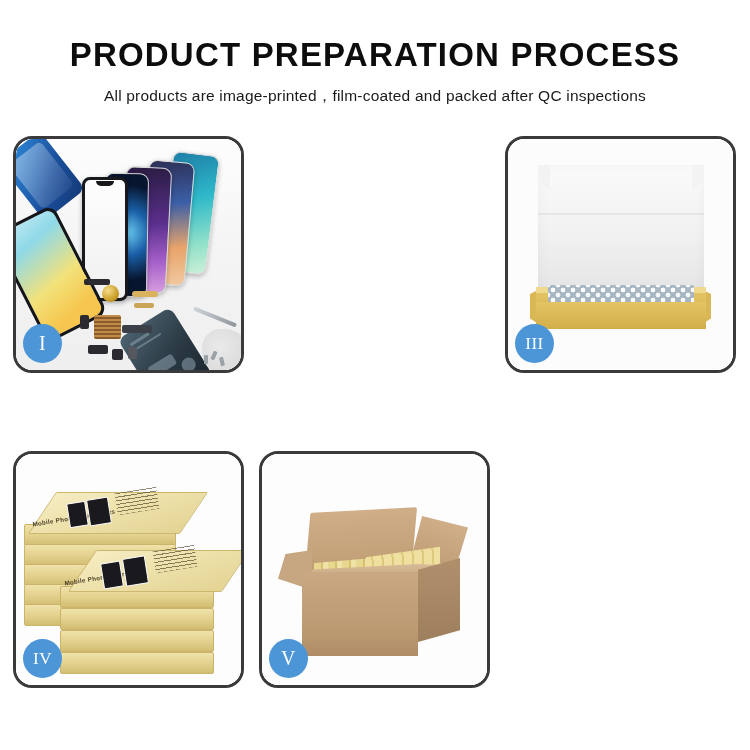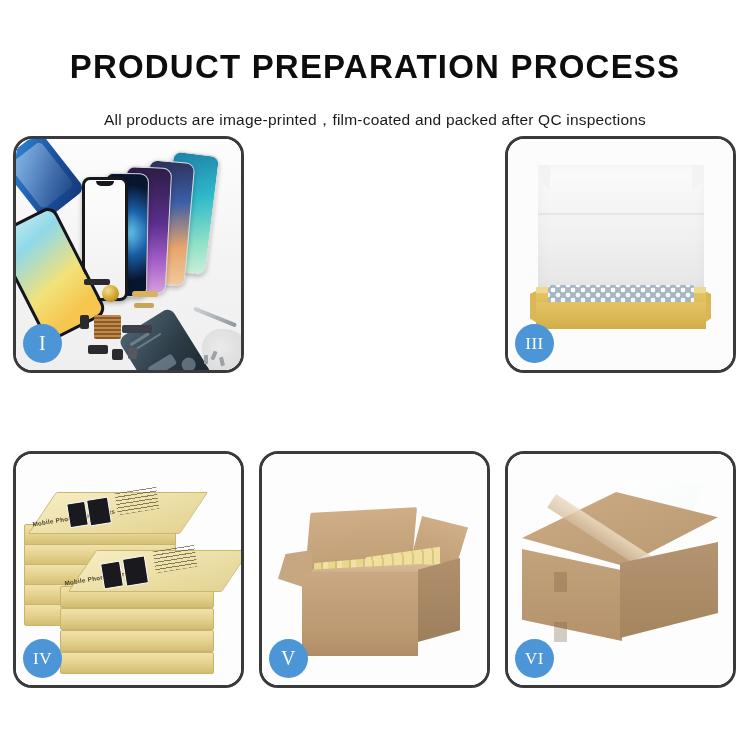--- a/index.html
+++ b/index.html
@@ -2,21 +2,21 @@
 <html><head>
 <meta charset="utf-8">
 <style>
   html,body{margin:0;padding:0;background:#ffffff;}
   body{width:750px;height:750px;overflow:hidden;font-family:"Liberation Sans",sans-serif;-webkit-font-smoothing:antialiased;}
   .page{position:relative;width:750px;height:750px;background:#fff;}
 
   
   .header{position:absolute;left:0;top:0;width:750px;text-align:center;}
   .title{font-family:"Liberation Sans",sans-serif;font-size:33px;font-weight:700;color:#0d0d0d;
-         letter-spacing:1.2px;line-height:1;margin:12px;padding-top:38px;white-space:nowrap;}
+         letter-spacing:1.2px;line-height:1;margin:0;padding-top:38px;white-space:nowrap;}
   .subtitle{font-family:"Liberation Sans",sans-serif;font-size:15.5px;font-weight:400;color:#1a1a1a;
             letter-spacing:.2px;line-height:1;margin:0;padding-top:17px;white-space:nowrap;}
 
   
   .grid{position:absolute;left:0;top:136px;width:750px;height:552px;}
   .panel{position:absolute;width:231px;height:237px;border:3px solid #3a3a3c;border-radius:19px;
          background:#ffffff;box-sizing:border-box;overflow:hidden;}
   .panel .stage{position:absolute;inset:0;overflow:hidden;border-radius:16px;background:#fff;}
 
   .c0{left:13px;} .c1{left:259px;} .c2{left:505px;}
@@ -273,30 +273,15 @@
         <div class="ctn-rim"></div>
         <div class="ctn-flapL"></div>
         <div class="ctn-front"></div>
         <div class="ctn-side"></div>
       </div>
       <div class="badge">
         <span>V</span>
       </div>
     </div>
 
-    <div class="panel c2 r1">
-      <div class="stage">
-        <div class="p6bg"></div>
-        <div class="s-wrap"></div>
-        <div class="s-top"></div>
-        <div class="s-tape"></div>
-        <div class="s-front"></div>
-        <div class="s-side"></div>
-        <div class="s-tab" style="left:46px;top:118px;"></div>
-        <div class="s-tab" style="left:46px;top:168px;"></div>
-      </div>
-      <div class="badge wide">
-        <span>VI</span>
-      </div>
-    </div>
 
   </div>
 </div>
 
 </body></html>

